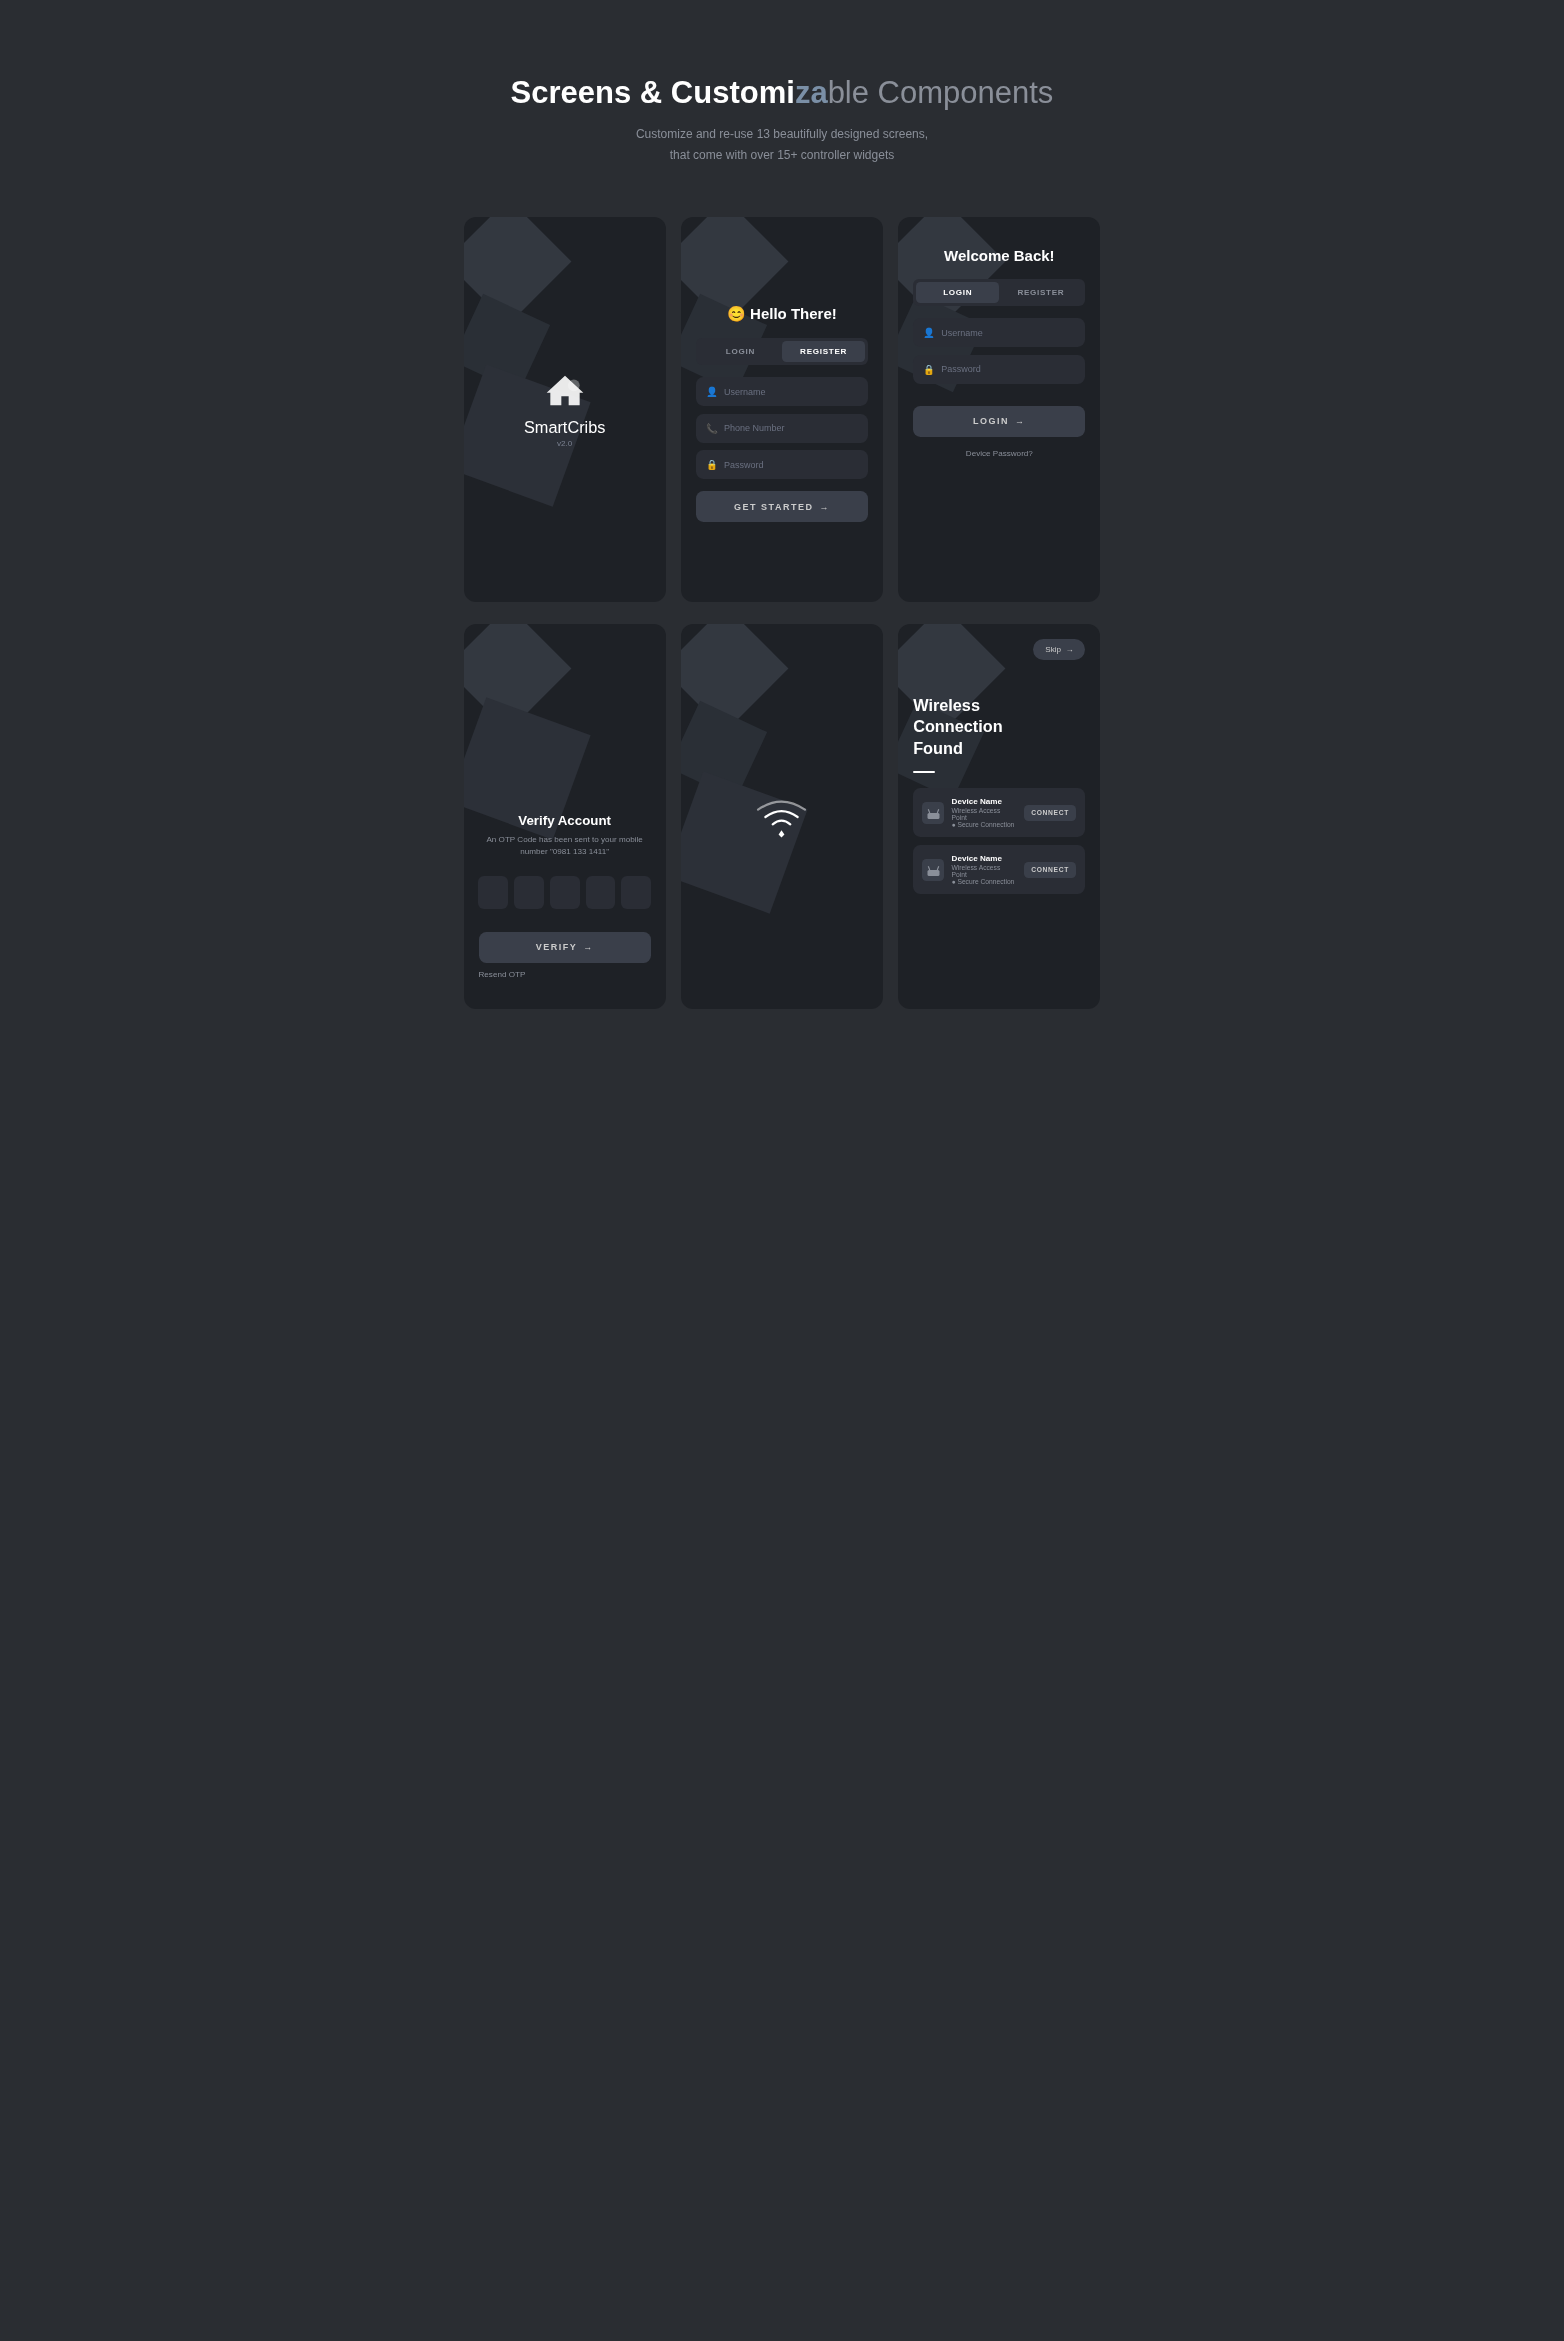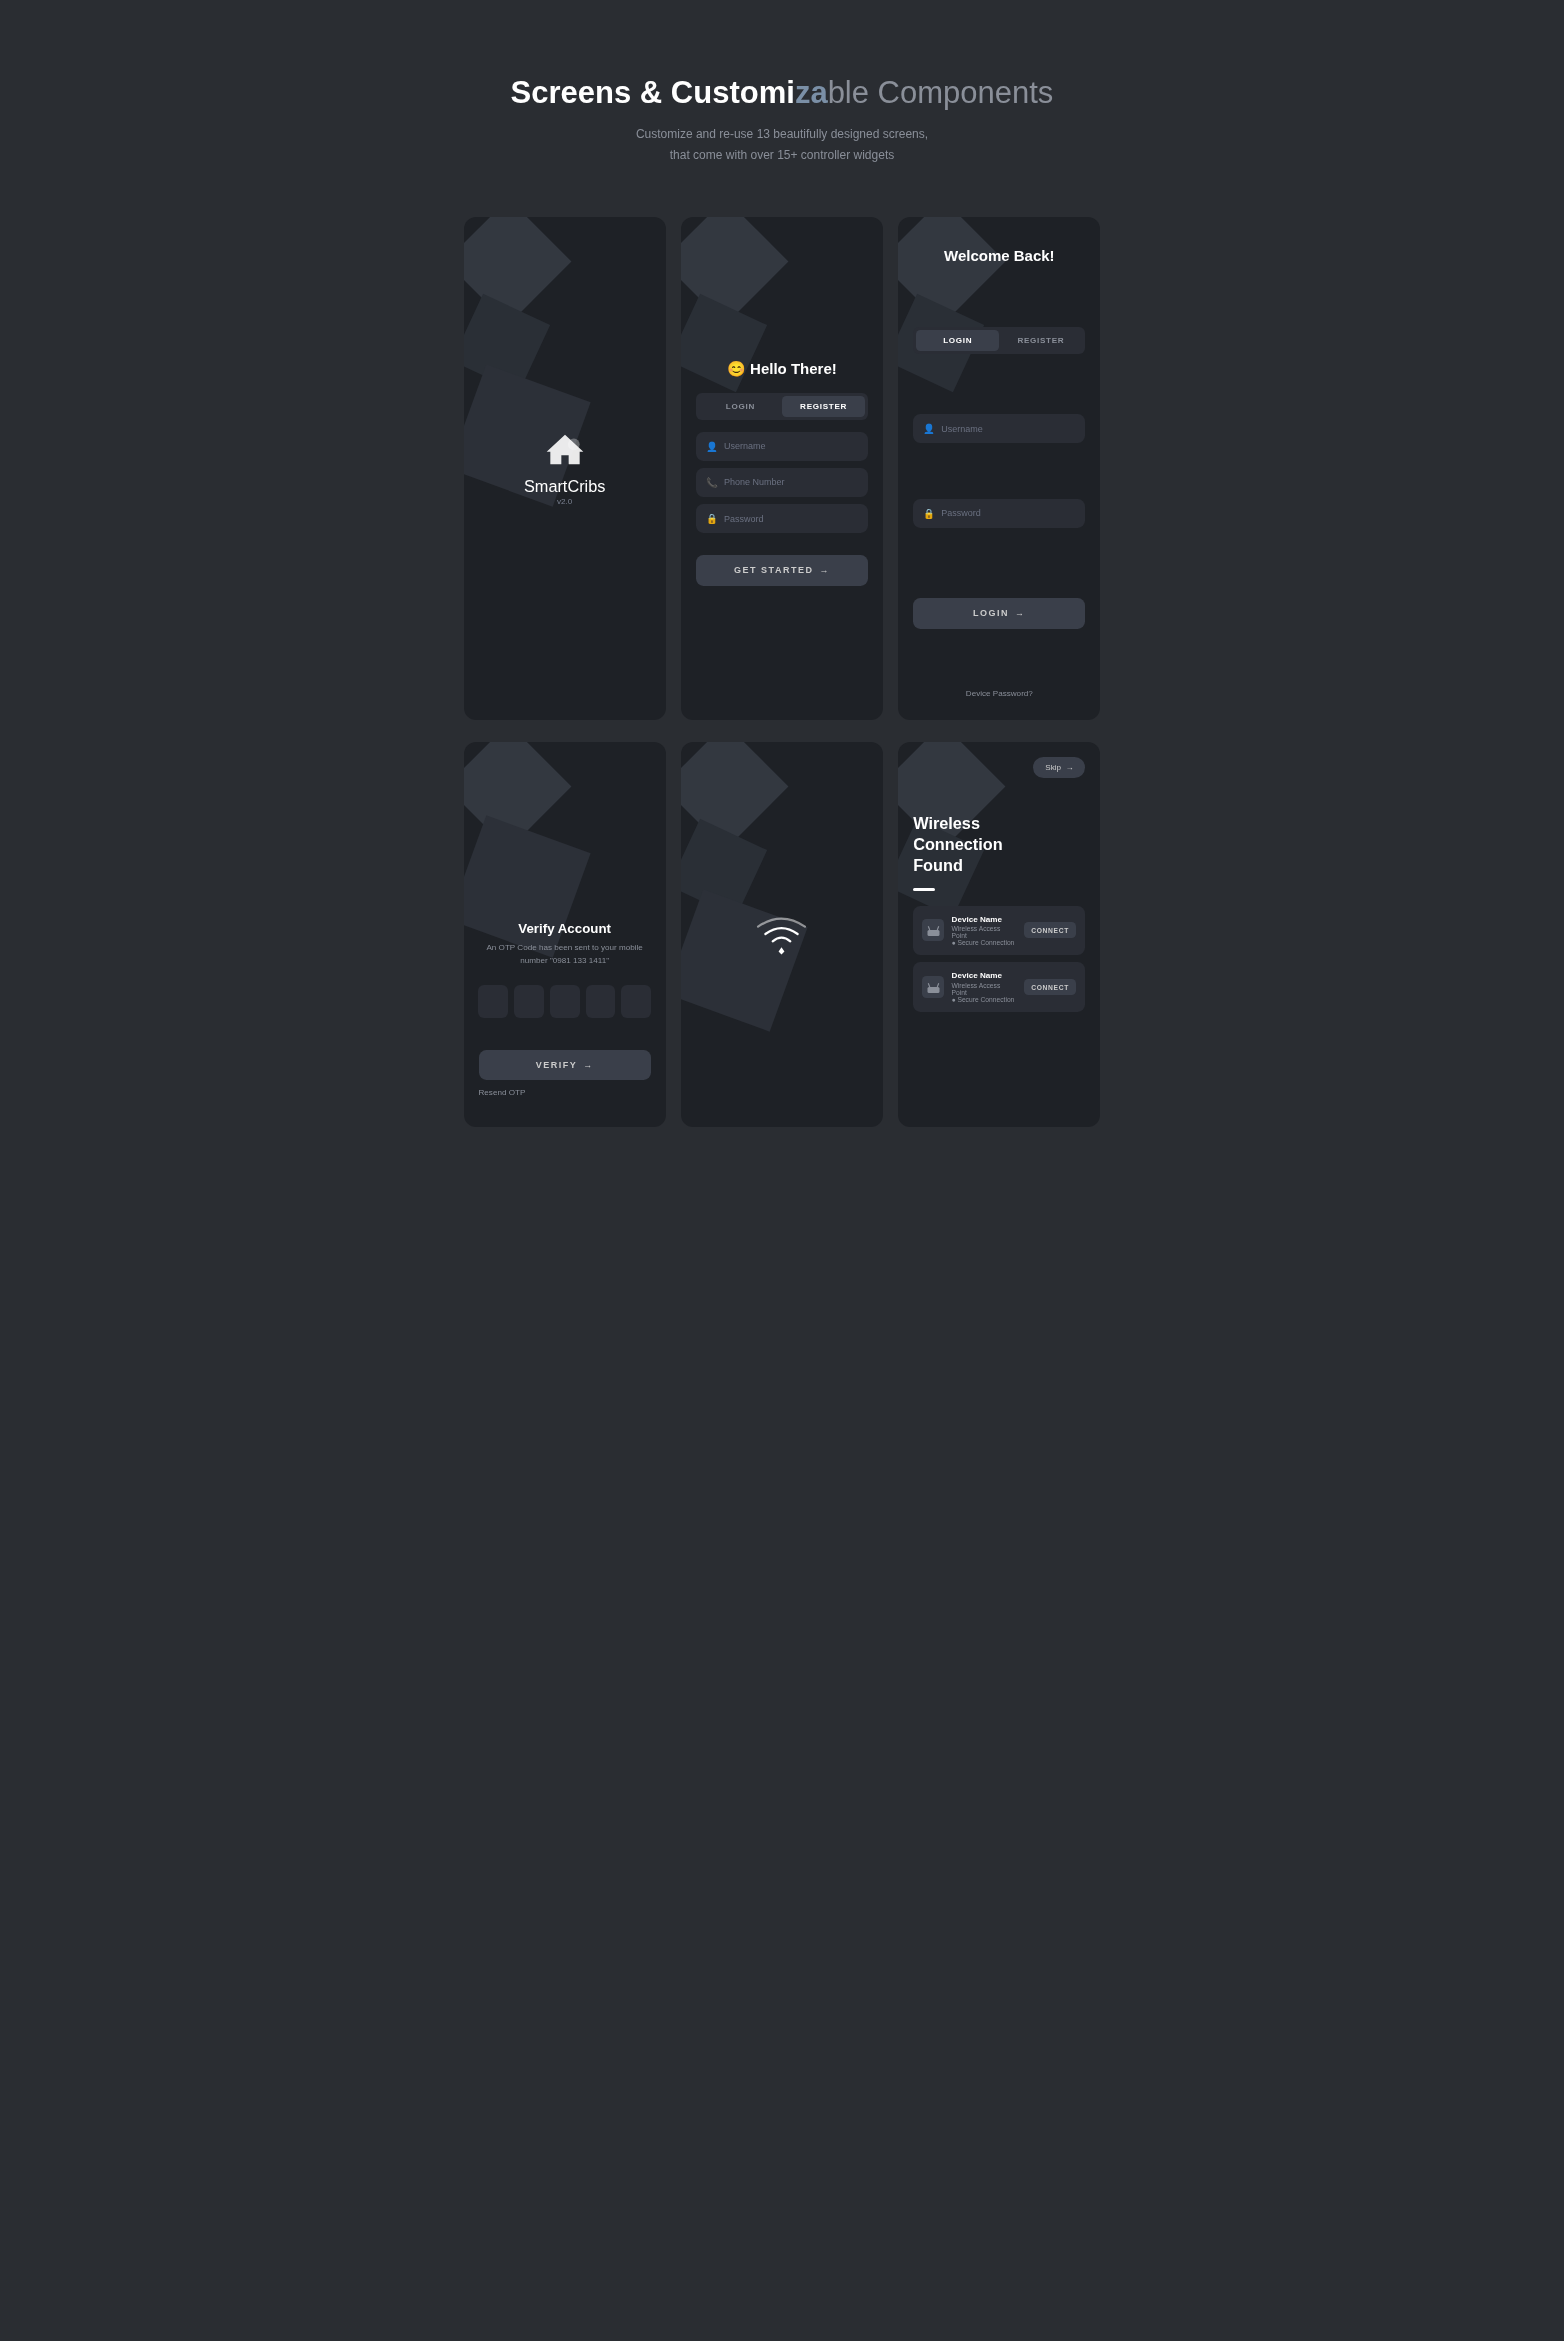--- a/index.html
+++ b/index.html
@@ -196,32 +196,31 @@
 
     .action-btn {
       background: #3a3f4a;
       border-radius: 7.4px;
       padding: 10.4px;
       text-align: center;
       font-size: 9px;
       font-weight: 600;
       letter-spacing: 1.5px;
       color: #ccc;
-      margin-top: 14px;
+      margin-top: 5px;
       cursor: pointer;
       display: flex;
       align-items: center;
       justify-content: center;
       gap: 6px;
     }
 
     
     .login-card .card-content {
       padding-top: 30px;
-      gap: 48px;
     }
 
     .welcome-title {
       font-size: 15px;
       font-weight: 700;
       color: #fff;
       margin-bottom: 15px;
       text-align: center;
     }
 

